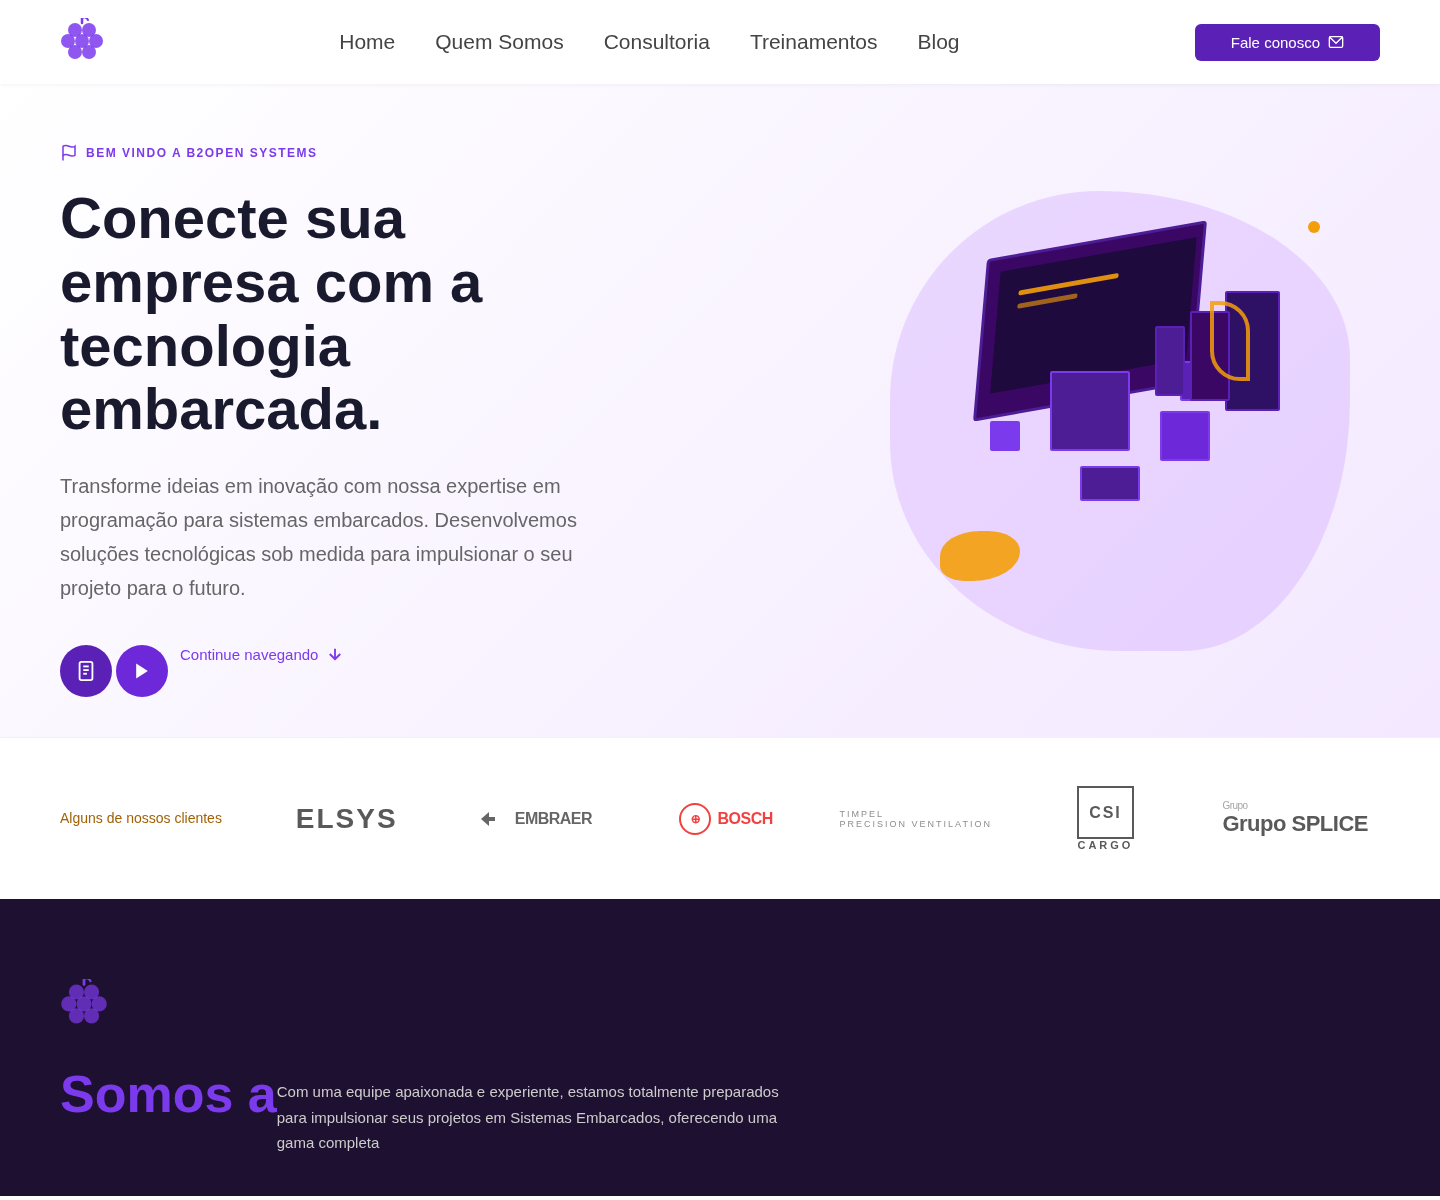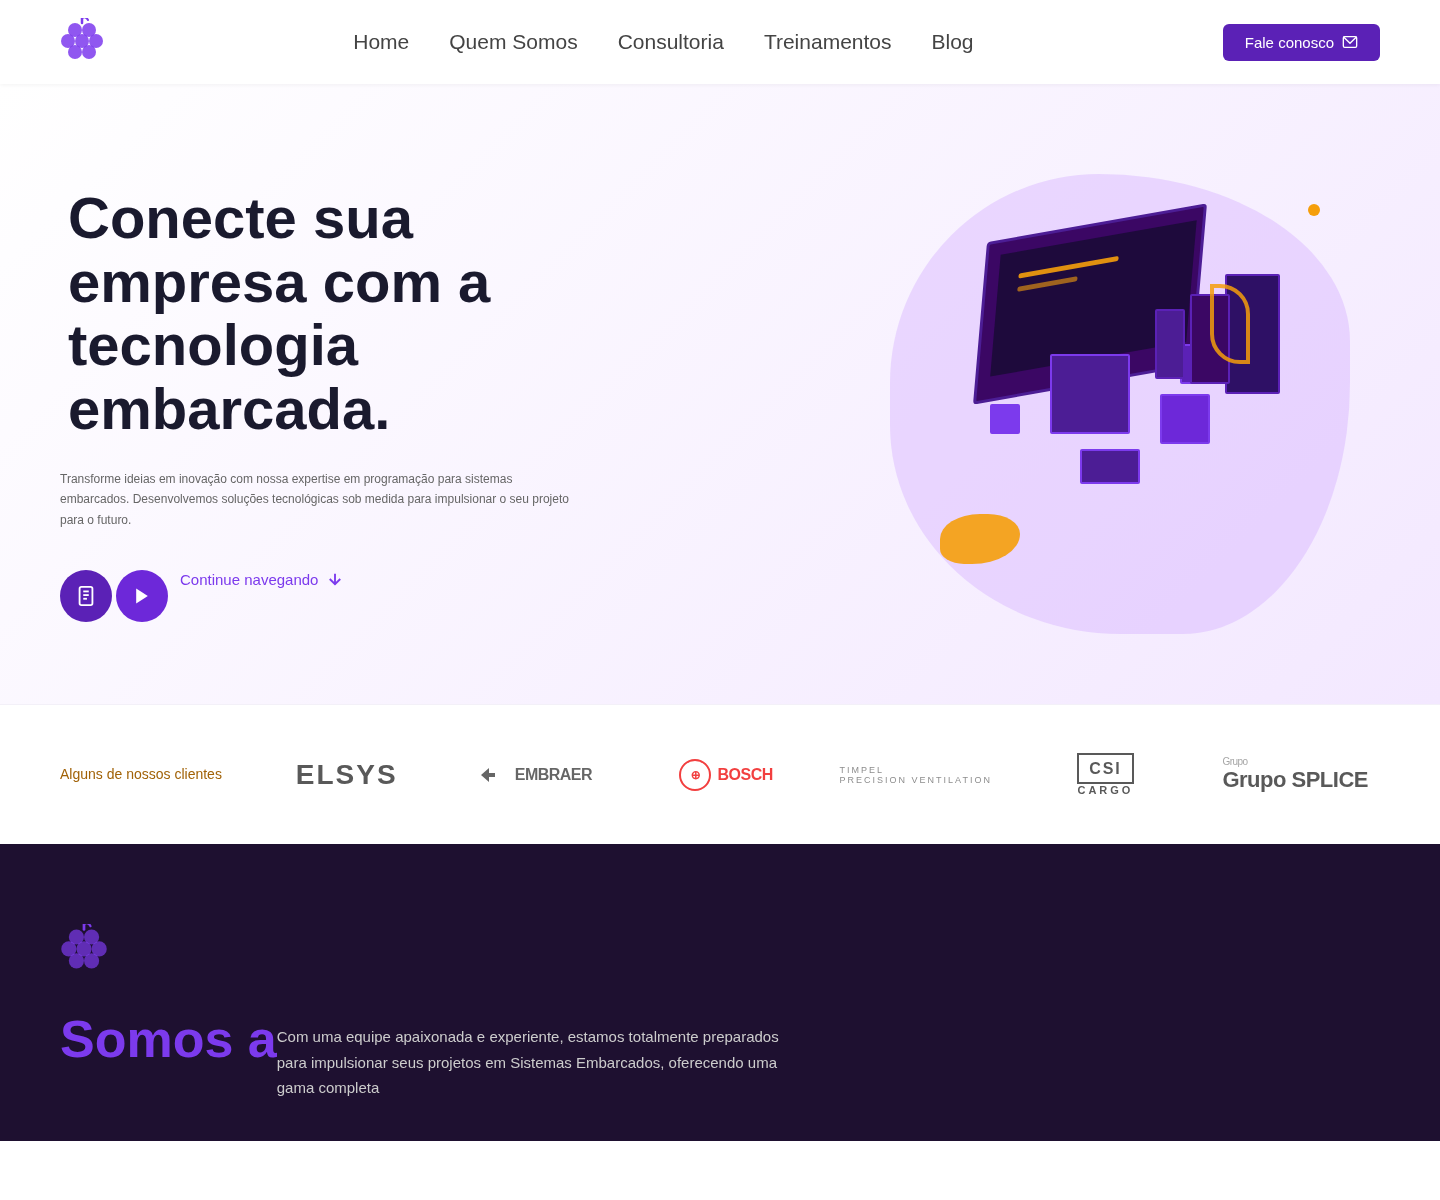--- a/index.html
+++ b/index.html
@@ -13,21 +13,21 @@
       box-shadow: 0 1px 4px rgba(0,0,0,0.05);
     }
     .nav-logo { display: flex; align-items: center; }
     .nav-links { display: flex; gap: 40px; }
     .nav-links a {
       text-decoration: none; color: #444; font-size: 21px;
       cursor: pointer;
     }
     .nav-cta {
       background: #5b21b6; color: #fff; border: none; border-radius: 6px;
-      padding: 10px 22px; font-size: 15px; cursor: pointer;
+      padding: 10px 36px; font-size: 15px; cursor: pointer;
       display: flex; align-items: center; gap: 8px;
     }
 
     
     .hero {
       display: flex; align-items: center; justify-content: space-between;
       padding: 60px 60px 40px 60px;
       background: linear-gradient(135deg, #fff 0%, #f3e8ff 100%);
       min-height: 620px;
       position: relative; overflow: hidden;
@@ -35,24 +35,23 @@
     .hero-left { max-width: 580px; z-index: 2; }
     .hero-badge {
       display: flex; align-items: center; gap: 8px;
       color: #7c3aed; font-size: 12px; font-weight: 700;
       letter-spacing: 1.5px; text-transform: uppercase; margin-bottom: 24px;
     }
     .hero-badge svg { width: 18px; height: 18px; flex-shrink: 0; }
     .hero-title {
       font-size: 58px; font-weight: 800; color: #1a1a2e; line-height: 1.1;
       margin-bottom: 28px;
-      margin-left: 8px;
     }
     .hero-desc {
-      font-size: 12px; color: #666; line-height: 1.7; margin-bottom: 40px;
+      font-size: 20px; color: #666; line-height: 1.7; margin-bottom: 40px;
       max-width: 520px;
     }
     .hero-actions { display: flex; align-items: flex-start; gap: 4px; }
     .btn-icon {
       width: 52px; height: 52px; border-radius: 50%; border: none; cursor: pointer;
       display: flex; align-items: center; justify-content: center;
       font-size: 20px;
     }
     .btn-icon-primary { background: #5b21b6; color: #fff; }
     .btn-icon-secondary { background: #6d28d9; color: #fff; }
@@ -181,21 +180,21 @@
     .logo-bosch { font-size: 16px; font-weight: 700; color: #e00; display: flex; align-items: center; gap: 6px; }
     .bosch-circle {
       width: 32px; height: 32px; border-radius: 50%;
       border: 2px solid #e00; display: flex; align-items: center; justify-content: center;
       font-size: 12px; font-weight: 900; color: #e00;
     }
     .logo-timpel { font-size: 18px; font-weight: 800; color: #222; letter-spacing: 1px; }
     .logo-timpel span { font-size: 9px; font-weight: 400; display: block; letter-spacing: 2px; color: #666; }
     .logo-csi { display: flex; flex-direction: column; align-items: center; }
     .csi-box {
-      border: 2px solid #222; padding: 4px 10px;
+      border: 2px solid #222; padding: 15px 10px;
       font-size: 16px; font-weight: 900; letter-spacing: 2px; color: #222;
       line-height: 1.2;
     }
     .csi-cargo-text { font-size: 11px; font-weight: 700; letter-spacing: 3px; color: #222; }
     .logo-splice { font-size: 22px; font-weight: 900; color: #222; letter-spacing: -0.5px; }
     .logo-splice small { font-size: 10px; font-weight: 400; display: block; color: #888; }
 
     
     .dark-section {
       background: #1e1030;
@@ -250,20 +249,27 @@
     <span>Fale conosco</span>
     <svg width="16" height="16" viewBox="0 0 24 24" fill="none" stroke="white" stroke-width="2">
       <rect x="2" y="4" width="20" height="16" rx="2"></rect>
       <polyline points="2,4 12,14 22,4"></polyline>
     </svg>
   </button>
 </nav>
 
 <section class="hero">
   <div class="hero-left">
+    <div class="hero-badge">
+      <svg width="18" height="18" viewBox="0 0 24 24" fill="none" stroke="#7c3aed" stroke-width="2">
+        <path d="M4 15s1-1 4-1 5 2 8 2 4-1 4-1V3s-1 1-4 1-5-2-8-2-4 1-4 1z"></path>
+        <line x1="4" y1="22" x2="4" y2="15"></line>
+      </svg>
+      <span>BEM VINDO A B2OPEN SYSTEMS</span>
+    </div>
 
     <h1 class="hero-title">Conecte sua empresa com a tecnologia embarcada.</h1>
     <p class="hero-desc">Transforme ideias em inovação com nossa expertise em programação para sistemas embarcados. Desenvolvemos soluções tecnológicas sob medida para impulsionar o seu projeto para o futuro.</p>
 
     <div class="hero-actions">
       <button class="btn-icon btn-icon-primary">
         <svg width="22" height="22" viewBox="0 0 24 24" fill="none" stroke="white" stroke-width="2">
           <rect x="5" y="2" width="14" height="20" rx="2"></rect>
           <line x1="9" y1="7" x2="15" y2="7"></line>
           <line x1="9" y1="11" x2="15" y2="11"></line>

